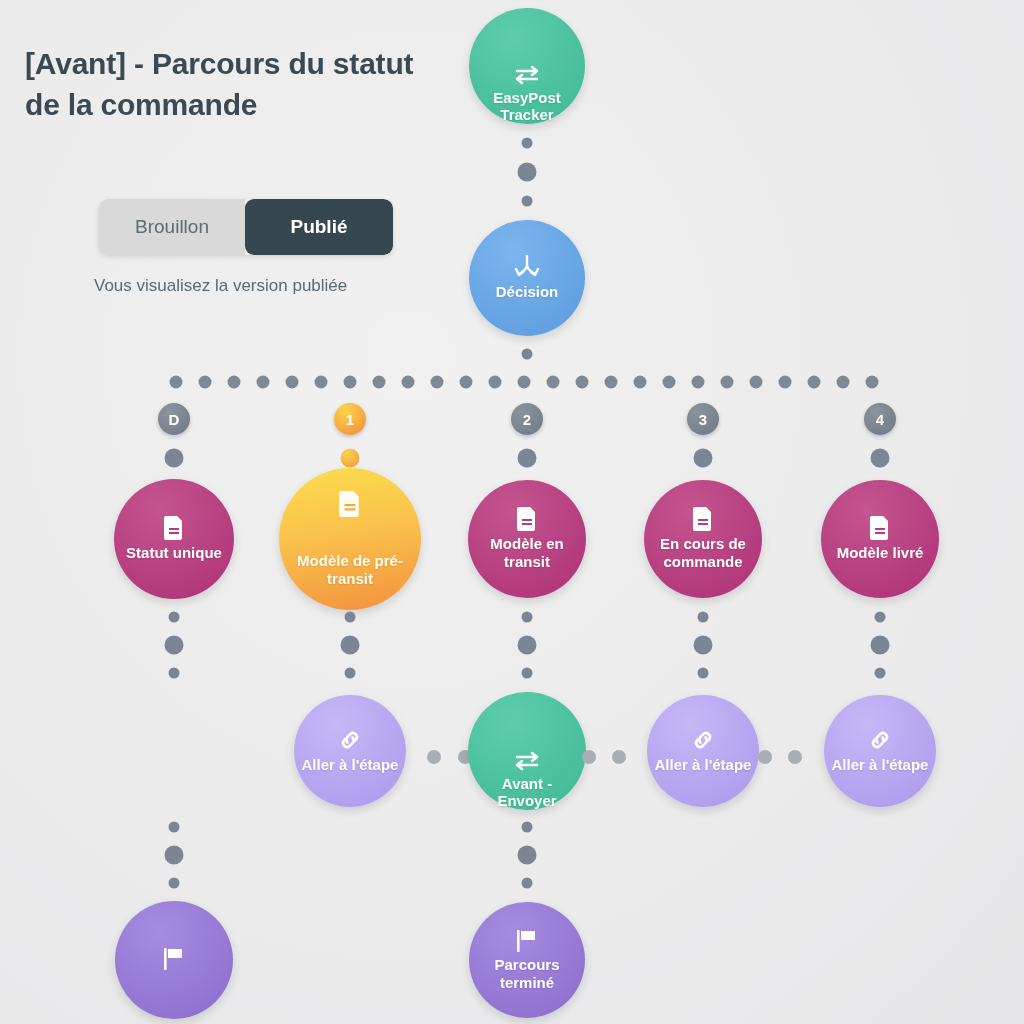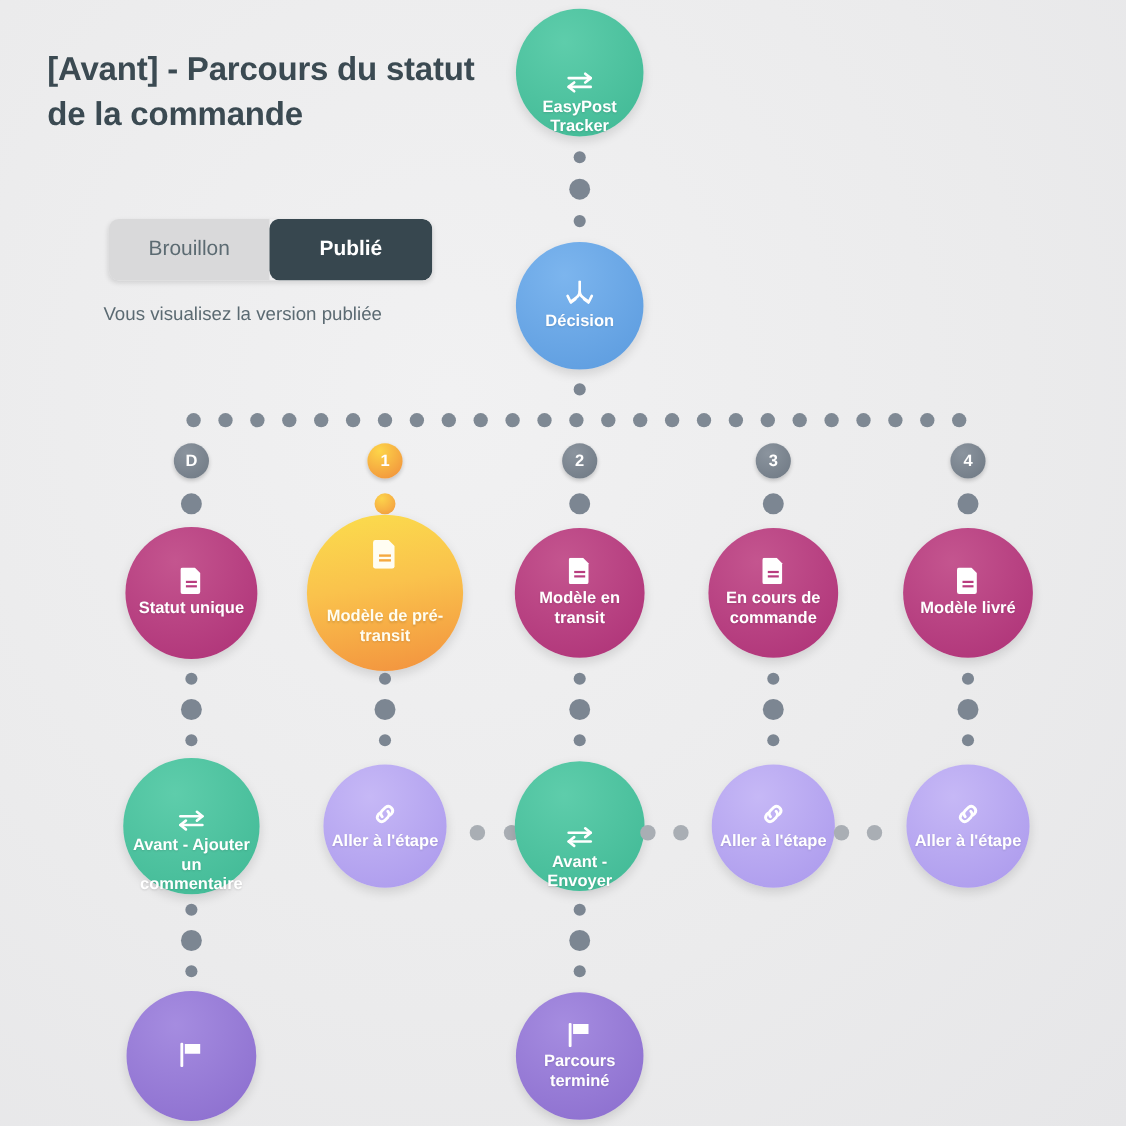--- a/index.html
+++ b/index.html
@@ -15,21 +15,20 @@
     background: radial-gradient(ellipse at 40% 35%, #f1f1f2 0%, #ebebec 60%, #e6e6e8 100%);
   }
   
   #page-title {
     position: absolute; left: 25px; top: 44px;
     width: 420px;
     font-size: 30px; font-weight: bold;
     line-height: 1.35;
     color: #3b4a52;
     letter-spacing: -0.2px;
-    margin-left: 18px;
   }
   
   #toggle-group {
     position: absolute; left: 99px; top: 199px;
     display: flex;
     border-radius: 9px;
     overflow: hidden;
     box-shadow: 0 2px 5px rgba(0,0,0,0.12);
   }
   .toggle-btn {
@@ -191,95 +190,84 @@
           <path d="M2 0h11l5 5v17a2 2 0 0 1-2 2H2a2 2 0 0 1-2-2V2a2 2 0 0 1 2-2z"></path>
           <rect x="5" y="12" width="10" height="2" fill="#b83d7f"></rect>
           <rect x="5" y="16" width="10" height="2" fill="#b83d7f"></rect>
         </svg>
     </span>
     <span class="node-label">Statut unique</span>
   </div>
   <div class="dot sm" style="left:174px; top:617px;"></div>
   <div class="dot md" style="left:174px; top:645px;"></div>
   <div class="dot sm" style="left:174px; top:673px;"></div>
-  <div class="node green" style="left:174px; top:751px; width:124px; height:124px;">
+  <div class="dot sm" style="left:174px; top:827px;"></div>
+  <div class="dot md" style="left:174px; top:855px;"></div>
+  <div class="dot sm" style="left:174px; top:883px;"></div>
+  <div class="node purple" style="left:174px; top:960px; width:118px; height:118px;">
+    <span class="node-icon">
+      <svg width="24" height="24" viewBox="0 0 24 24" fill="#fff">
+          <rect x="2" y="2" width="2.6" height="22" rx="1"></rect>
+          <path d="M6 3h14v9H6z"></path>
+        </svg>
+    </span>
+  </div>
+
+  <div class="badge orange" style="left:350px; top:419px;">1</div>
+  <div class="dot md" style="left:350px; top:458px; background:radial-gradient(circle at 35% 25%,#fcd34b,#f3973f);"></div>
+  <div class="node orange" style="left:350px; top:539px; width:142px; height:142px;">
+    <span class="node-icon">
+      <svg width="22" height="26" viewBox="0 0 20 24" fill="#fffdf2">
+          <path d="M2 0h11l5 5v17a2 2 0 0 1-2 2H2a2 2 0 0 1-2-2V2a2 2 0 0 1 2-2z"></path>
+          <rect x="5" y="12" width="10" height="2" fill="#f5a93f"></rect>
+          <rect x="5" y="16" width="10" height="2" fill="#f5a93f"></rect>
+        </svg>
+    </span>
+    <span class="node-label">Modèle de pré-transit</span>
+  </div>
+  <div class="dot sm" style="left:350px; top:617px;"></div>
+  <div class="dot md" style="left:350px; top:645px;"></div>
+  <div class="dot sm" style="left:350px; top:673px;"></div>
+  <div class="node lav" style="left:350px; top:751px; width:112px; height:112px;">
+    <span class="node-icon">
+      <svg width="24" height="24" viewBox="0 0 24 24" fill="none" stroke="#fff" stroke-width="2.6" stroke-linecap="round">
+        <path d="M9.5 14.5a4 4 0 0 1 0-5.6l3-3a4 4 0 0 1 5.6 5.6l-1.5 1.5"></path>
+        <path d="M14.5 9.5a4 4 0 0 1 0 5.6l-3 3a4 4 0 0 1-5.6-5.6l1.5-1.5"></path>
+      </svg>
+    </span>
+    <span class="node-label">Aller à l'étape</span>
+  </div>
+
+  <div class="dot link" style="left:434px; top:757px;"></div>
+  <div class="dot link" style="left:465px; top:757px;"></div>
+
+  <div class="badge gray" style="left:527px; top:419px;">2</div>
+  <div class="dot md" style="left:527px; top:458px;"></div>
+  <div class="node magenta" style="left:527px; top:539px; width:118px; height:118px;">
+    <span class="node-icon">
+      <svg width="20" height="24" viewBox="0 0 20 24" fill="#fff">
+          <path d="M2 0h11l5 5v17a2 2 0 0 1-2 2H2a2 2 0 0 1-2-2V2a2 2 0 0 1 2-2z"></path>
+          <rect x="5" y="12" width="10" height="2" fill="#b83d7f"></rect>
+          <rect x="5" y="16" width="10" height="2" fill="#b83d7f"></rect>
+        </svg>
+    </span>
+    <span class="node-label">Modèle en transit</span>
+  </div>
+  <div class="dot sm" style="left:527px; top:617px;"></div>
+  <div class="dot md" style="left:527px; top:645px;"></div>
+  <div class="dot sm" style="left:527px; top:673px;"></div>
+  <div class="node green" style="left:527px; top:751px; width:118px; height:118px;">
     <span class="node-icon">
       <svg width="28" height="20" viewBox="0 0 28 20" fill="none" stroke="#fff" stroke-width="2.4" stroke-linecap="round" stroke-linejoin="round">
         <path d="M4 6 H24"></path>
           <path d="M19 2 L24 6 L19 10"></path>
         <path d="M24 14 H4"></path>
           <path d="M9 10 L4 14 L9 18"></path>
       </svg>
     </span>
-    <span class="node-label">Avant - Ajouter un commentaire</span>
-  </div>
-  <div class="dot sm" style="left:174px; top:827px;"></div>
-  <div class="dot md" style="left:174px; top:855px;"></div>
-  <div class="dot sm" style="left:174px; top:883px;"></div>
-  <div class="node purple" style="left:174px; top:960px; width:118px; height:118px;">
-    <span class="node-icon">
-      <svg width="24" height="24" viewBox="0 0 24 24" fill="#fff">
-          <rect x="2" y="2" width="2.6" height="22" rx="1"></rect>
-          <path d="M6 3h14v9H6z"></path>
-        </svg>
-    </span>
-  </div>
-
-  <div class="badge orange" style="left:350px; top:419px;">1</div>
-  <div class="dot md" style="left:350px; top:458px; background:radial-gradient(circle at 35% 25%,#fcd34b,#f3973f);"></div>
-  <div class="node orange" style="left:350px; top:539px; width:142px; height:142px;">
-    <span class="node-icon">
-      <svg width="22" height="26" viewBox="0 0 20 24" fill="#fffdf2">
-          <path d="M2 0h11l5 5v17a2 2 0 0 1-2 2H2a2 2 0 0 1-2-2V2a2 2 0 0 1 2-2z"></path>
-          <rect x="5" y="12" width="10" height="2" fill="#f5a93f"></rect>
-          <rect x="5" y="16" width="10" height="2" fill="#f5a93f"></rect>
-        </svg>
-    </span>
-    <span class="node-label">Modèle de pré-transit</span>
-  </div>
-  <div class="dot sm" style="left:350px; top:617px;"></div>
-  <div class="dot md" style="left:350px; top:645px;"></div>
-  <div class="dot sm" style="left:350px; top:673px;"></div>
-  <div class="node lav" style="left:350px; top:751px; width:112px; height:112px;">
-    <span class="node-icon">
-      <svg width="24" height="24" viewBox="0 0 24 24" fill="none" stroke="#fff" stroke-width="2.6" stroke-linecap="round">
-        <path d="M9.5 14.5a4 4 0 0 1 0-5.6l3-3a4 4 0 0 1 5.6 5.6l-1.5 1.5"></path>
-        <path d="M14.5 9.5a4 4 0 0 1 0 5.6l-3 3a4 4 0 0 1-5.6-5.6l1.5-1.5"></path>
-      </svg>
-    </span>
-    <span class="node-label">Aller à l'étape</span>
-  </div>
-
-  <div class="dot link" style="left:434px; top:757px;"></div>
-  <div class="dot link" style="left:465px; top:757px;"></div>
-
-  <div class="badge gray" style="left:527px; top:419px;">2</div>
-  <div class="dot md" style="left:527px; top:458px;"></div>
-  <div class="node magenta" style="left:527px; top:539px; width:118px; height:118px;">
-    <span class="node-icon">
-      <svg width="20" height="24" viewBox="0 0 20 24" fill="#fff">
-          <path d="M2 0h11l5 5v17a2 2 0 0 1-2 2H2a2 2 0 0 1-2-2V2a2 2 0 0 1 2-2z"></path>
-          <rect x="5" y="12" width="10" height="2" fill="#b83d7f"></rect>
-          <rect x="5" y="16" width="10" height="2" fill="#b83d7f"></rect>
-        </svg>
-    </span>
-    <span class="node-label">Modèle en transit</span>
-  </div>
-  <div class="dot sm" style="left:527px; top:617px;"></div>
-  <div class="dot md" style="left:527px; top:645px;"></div>
-  <div class="dot sm" style="left:527px; top:673px;"></div>
-  <div class="node green" style="left:527px; top:751px; width:118px; height:118px;">
-    <span class="node-icon">
-      <svg width="28" height="20" viewBox="0 0 28 20" fill="none" stroke="#fff" stroke-width="2.4" stroke-linecap="round" stroke-linejoin="round">
-        <path d="M4 6 H24"></path>
-          <path d="M19 2 L24 6 L19 10"></path>
-        <path d="M24 14 H4"></path>
-          <path d="M9 10 L4 14 L9 18"></path>
-      </svg>
-    </span>
     <span class="node-label">Avant - Envoyer</span>
   </div>
   <div class="dot sm" style="left:527px; top:827px;"></div>
   <div class="dot md" style="left:527px; top:855px;"></div>
   <div class="dot sm" style="left:527px; top:883px;"></div>
   <div class="node purple" style="left:527px; top:960px; width:116px; height:116px;">
     <span class="node-icon">
       <svg width="24" height="24" viewBox="0 0 24 24" fill="#fff">
           <rect x="2" y="2" width="2.6" height="22" rx="1"></rect>
           <path d="M6 3h14v9H6z"></path>

